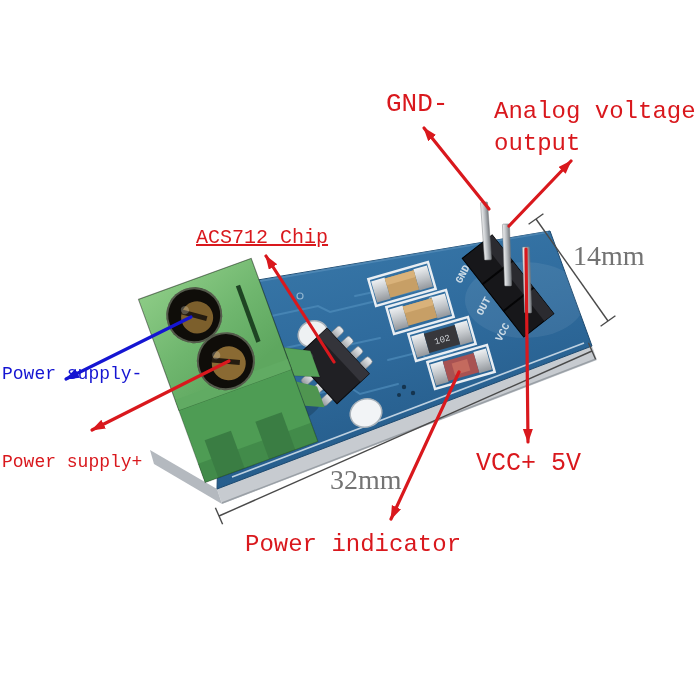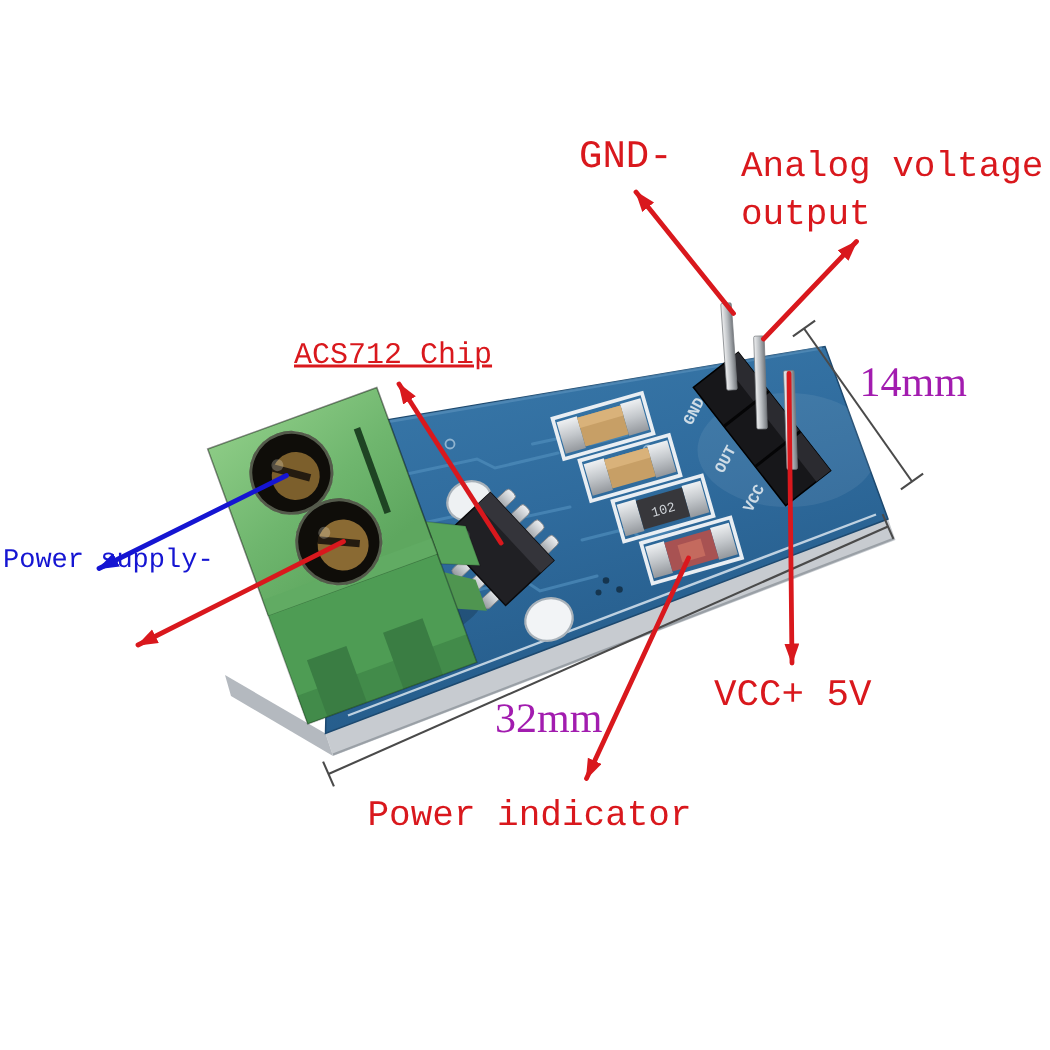--- a/index.html
+++ b/index.html
@@ -2,21 +2,21 @@
 <html><head>
 <meta charset="utf-8">
 <style>
   html,body{margin:0;padding:0;background:#fff;}
   #stage{position:relative;width:700px;height:700px;background:#ffffff;overflow:hidden;
          font-family:"Liberation Mono","DejaVu Sans Mono",monospace;}
   #board-svg{position:absolute;left:0;top:0;width:700px;height:700px;}
   .lbl{position:absolute;white-space:pre-line;line-height:1.32;font-weight:normal;}
   .red{color:#d9181d;}
   .blue{color:#1515d2;}
-  .dim{color:#a21caf;font-family:"Liberation Serif","DejaVu Serif",serif;}
+  .dim{color:#737373;font-family:"Liberation Serif","DejaVu Serif",serif;}
   #gnd-label{left:386px;top:87px;font-size:26px;}
   #analog-label{left:494px;top:96px;font-size:24px;}
   #dim14-label{left:573px;top:238px;font-size:28px;}
   #acs712-label{left:196px;top:225px;font-size:20px;text-decoration:underline;}
   #psminus-label{left:2px;top:319px;font-size:18px;margin-top:44px;}
   #psplus-label{left:2px;top:451px;font-size:18px;}
   #dim32-label{left:330px;top:462px;font-size:28px;}
   #vcc-label{left:476px;top:447px;font-size:25px;}
   #pind-label{left:245px;top:529px;font-size:24px;}
 </style>
@@ -206,17 +206,18 @@
   </g>
   <line x1="191" y1="317" x2="66" y2="379" stroke="#1515d2" stroke-width="3.2" stroke-linecap="round" marker-end="url(#arrowBlue)"></line>
 </svg>
 
 <div class="lbl red" id="analog-label">Analog voltage
 output</div>
 <div class="lbl red" id="gnd-label">GND-</div>
 <div class="lbl dim" id="dim14-label">14mm</div>
 <div class="lbl red" id="acs712-label">ACS712 Chip</div>
 <div class="lbl blue" id="psminus-label">Power supply-</div>
+<div class="lbl red" id="psplus-label">Power supply+</div>
 <div class="lbl dim" id="dim32-label">32mm</div>
 <div class="lbl red" id="vcc-label">VCC+ 5V</div>
 <div class="lbl red" id="pind-label">Power indicator</div>
 
 </div>
 
 </body></html>

